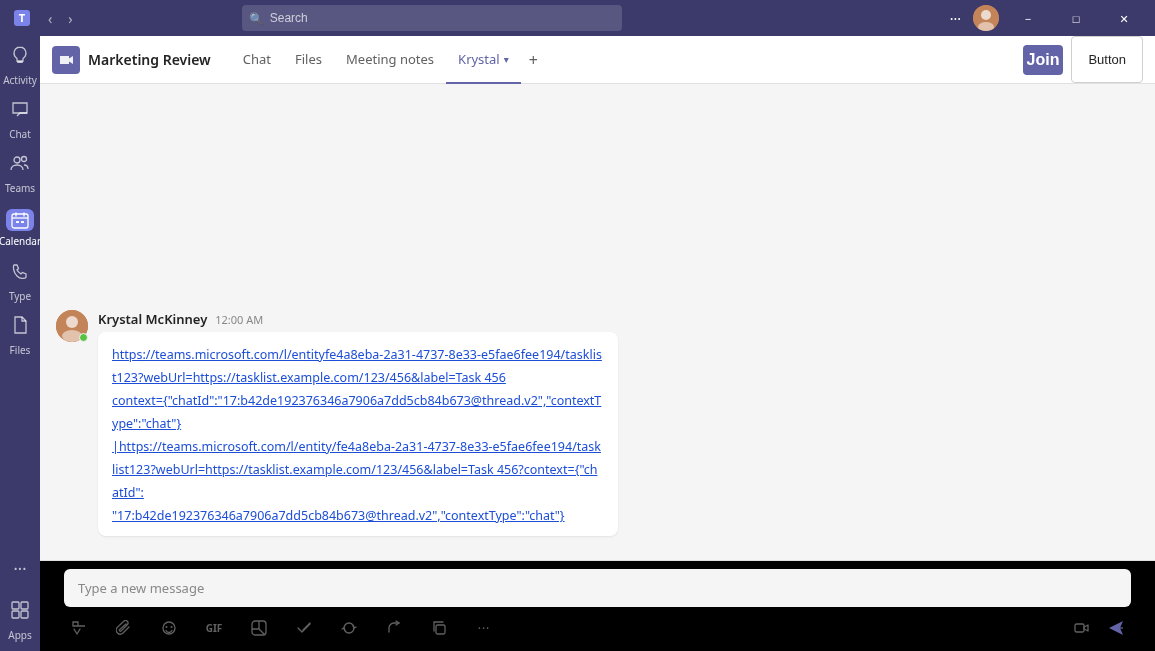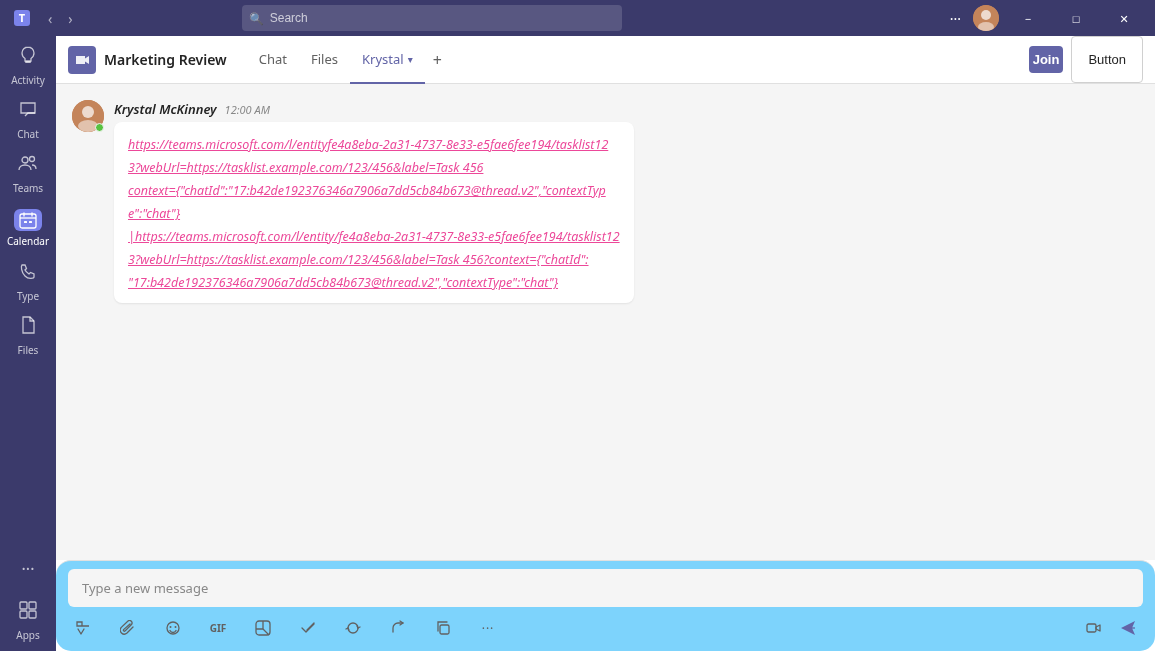--- a/index.html
+++ b/index.html
@@ -70,21 +70,21 @@
     }
 
     
     .app-layout {
       display: flex;
       height: calc(651px - 36px);
     }
 
     
     .sidebar {
-      width: 56px;
+      width: 40px;
       background: #3b3a6b;
       display: flex;
       flex-direction: column;
       align-items: center;
       padding: 4px 0;
       gap: 2px;
     }
     .sidebar-item {
       width: 48px;
       height: 52px;
@@ -178,21 +178,21 @@
       display: flex;
       gap: 8px;
       align-items: center;
     }
     .btn-join {
       background: #6264a7;
       color: white;
       border: none;
       padding: 6px 4px;
       border-radius: 4px;
-      font-size: 13px;
+      font-size: 16px;
       font-weight: 600;
       cursor: pointer;
     }
     .btn-generic {
       background: white;
       color: #242424;
       border: 1px solid #d0d0d0;
       padding: 15px 16px;
       border-radius: 4px;
       font-size: 13px;
@@ -200,22 +200,21 @@
     }
 
     
     .chat-area {
       flex: 1;
       background: #f5f5f5;
       overflow-y: auto;
       padding: 16px;
       display: flex;
       flex-direction: column;
-      justify-content: flex-start;
-      font-style: italic;
+      justify-content: flex-end;
     }
     .message-group {
       display: flex;
       gap: 10px;
       margin-bottom: 8px;
     }
     .avatar {
       width: 32px;
       height: 32px;
       border-radius: 50%;
@@ -248,34 +247,33 @@
     .message-author { font-size: 13px; font-weight: 600; color: #242424; }
     .message-time { font-size: 11px; color: #888; }
     .message-bubble {
       background: white;
       border-radius: 8px;
       padding: 10px 14px;
       max-width: 520px;
       box-shadow: 0 1px 2px rgba(0,0,0,0.08);
     }
     .message-link {
-      color: #ec4899;
+      color: #1d4ed8;
       text-decoration: underline;
       font-size: 12.5px;
       word-break: break-all;
       line-height: 1.6;
       cursor: pointer;
     }
 
     
     .compose-area {
-      background: #7dd3fc;
+      background: #000000;
       border-top: 1px solid #e0e0e0;
-      padding: 8px 12px;
-      border-radius: 15px;
+      padding: 8px 24px;
     }
     .compose-box {
       background: #f5f5f5;
       border-radius: 6px;
       padding: 10px 14px;
       font-size: 13px;
       color: #888;
       min-height: 38px;
       display: flex;
       align-items: center;
@@ -441,20 +439,21 @@
             <rect width="18" height="18" rx="3" fill="#6264a7"></rect>
             <path d="M3 5h9v8H3V5z" fill="white" opacity="0.9"></path>
             <path d="M12 7.5l4-2.5v8l-4-2.5V7.5z" fill="white" opacity="0.9"></path>
           </svg>
       </div>
       <span class="meeting-title">Marketing Review</span>
 
       <div class="meeting-tabs">
         <div class="meeting-tab">Chat</div>
         <div class="meeting-tab">Files</div>
+        <div class="meeting-tab">Meeting notes</div>
         <div class="meeting-tab active" style="display:flex;align-items:center;gap:4px;">
           <span>Krystal</span>
           <span style="font-size:10px;">▾</span>
         </div>
         <div class="meeting-tab-add">+</div>
       </div>
 
       <div class="meeting-header-right">
         <button class="btn-join">Join</button>
         <button class="btn-generic">Button</button>

